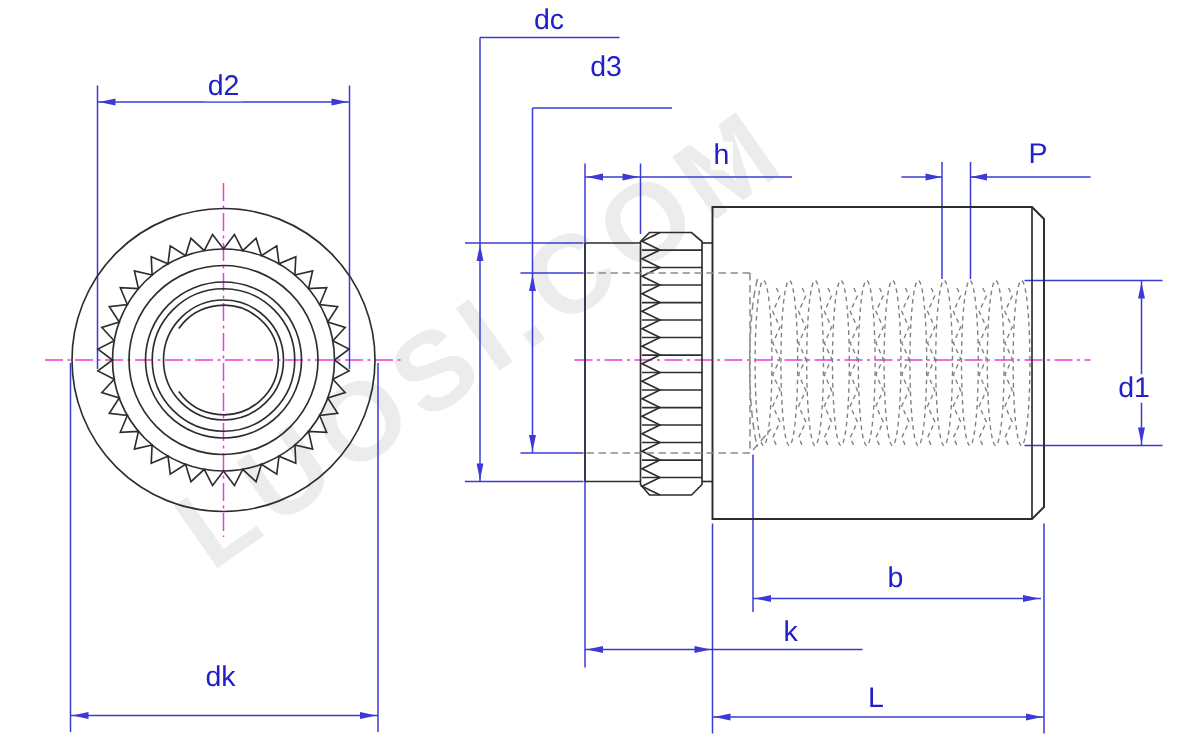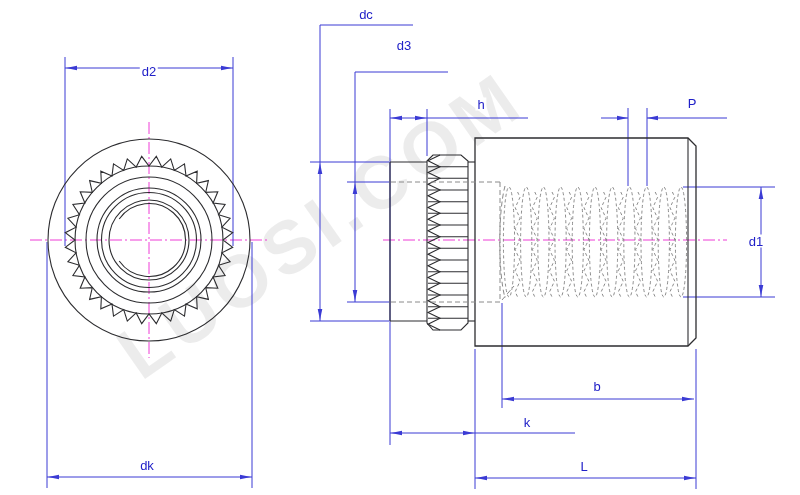--- a/index.html
+++ b/index.html
@@ -18,21 +18,21 @@
   svg.drawing{position:absolute;left:0;top:0;z-index:2;}
   .ink{stroke:var(--c-outline,#2d2d30);fill:none;stroke-width:1.1;}
   .ink-thick{stroke:var(--c-outline,#2d2d30);fill:none;stroke-width:1.3;}
   .dim{stroke:var(--c-dimension,#3b3bd4);fill:none;stroke-width:1;}
   .arr{fill:var(--c-dimension,#3b3bd4);stroke:none;}
   .hid{stroke:var(--c-hidden,#8a8a8a);fill:none;stroke-width:1;stroke-dasharray:5,3;}
   .thr{stroke:var(--c-hidden,#7f7f7f);fill:none;stroke-width:.9;stroke-dasharray:3,2.6;}
   .cl{stroke:var(--c-centerline,#ee3cd6);fill:none;stroke-width:1;stroke-dasharray:12,3,2,3;}
   .dim-label{
     position:absolute;z-index:3;transform:translate(-50%,-50%);
-    font-size:13px;color:var(--c-label_text,#2020c8);
+    font-size:19px;color:var(--c-label_text,#2020c8);
     background:#fff;padding:0 2px;line-height:1;white-space:nowrap;
   }
 </style>
 </head>
 <body>
 
 <div class="canvas">
 
   <div class="watermark">LUOSI.COM</div>
 
@@ -175,23 +175,23 @@
           <path class="thr" d="M638,192 L640.4,197.2 L638,202.5 L635.6,207.7 L638,213.0 L640.4,218.2 L638,223.5 L635.6,228.7 L638,234.0 L640.4,239.2 L638,244.5 L635.6,249.7 L638,255.0 L640.4,260.2 L638,265.5 L635.6,270.7 L638,276.0 L640.4,281.2 L638,286.5 L635.6,291.7 L638,297.0"></path>
           <ellipse class="thr" cx="646.6" cy="242" rx="5.6" ry="55"></ellipse>
           <path class="thr" d="M655.2,192 L657.6,197.2 L655.2,202.5 L652.8,207.7 L655.2,213.0 L657.6,218.2 L655.2,223.5 L652.8,228.7 L655.2,234.0 L657.6,239.2 L655.2,244.5 L652.8,249.7 L655.2,255.0 L657.6,260.2 L655.2,265.5 L652.8,270.7 L655.2,276.0 L657.6,281.2 L655.2,286.5 L652.8,291.7 L655.2,297.0"></path>
           <ellipse class="thr" cx="663.8" cy="242" rx="5.6" ry="55"></ellipse>
           <path class="thr" d="M672.4,192 L674.8,197.2 L672.4,202.5 L670.0,207.7 L672.4,213.0 L674.8,218.2 L672.4,223.5 L670.0,228.7 L672.4,234.0 L674.8,239.2 L672.4,244.5 L670.0,249.7 L672.4,255.0 L674.8,260.2 L672.4,265.5 L670.0,270.7 L672.4,276.0 L674.8,281.2 L672.4,286.5 L670.0,291.7 L672.4,297.0"></path>
           <ellipse class="thr" cx="681.0" cy="242" rx="5.6" ry="55"></ellipse>
         </g>
     </g>
   </svg>
 
-  <span class="dim-label" style="left:149px;top:71px">d2</span>
+  <span class="dim-label" style="left:149px;top:58px">d2</span>
   <span class="dim-label" style="left:366px;top:14px">dc</span>
   <span class="dim-label" style="left:404px;top:45px">d3</span>
   <span class="dim-label" style="left:481px;top:104px">h</span>
   <span class="dim-label" style="left:692px;top:103px">P</span>
-  <span class="dim-label" style="left:756px;top:241px">d1</span>
+  <span class="dim-label" style="left:756px;top:259px">d1</span>
   <span class="dim-label" style="left:597px;top:386px">b</span>
   <span class="dim-label" style="left:527px;top:422px">k</span>
   <span class="dim-label" style="left:584px;top:466px">L</span>
-  <span class="dim-label" style="left:147px;top:465px">dk</span>
+  <span class="dim-label" style="left:147px;top:452px">dk</span>
 </div>
 
 </body></html>

